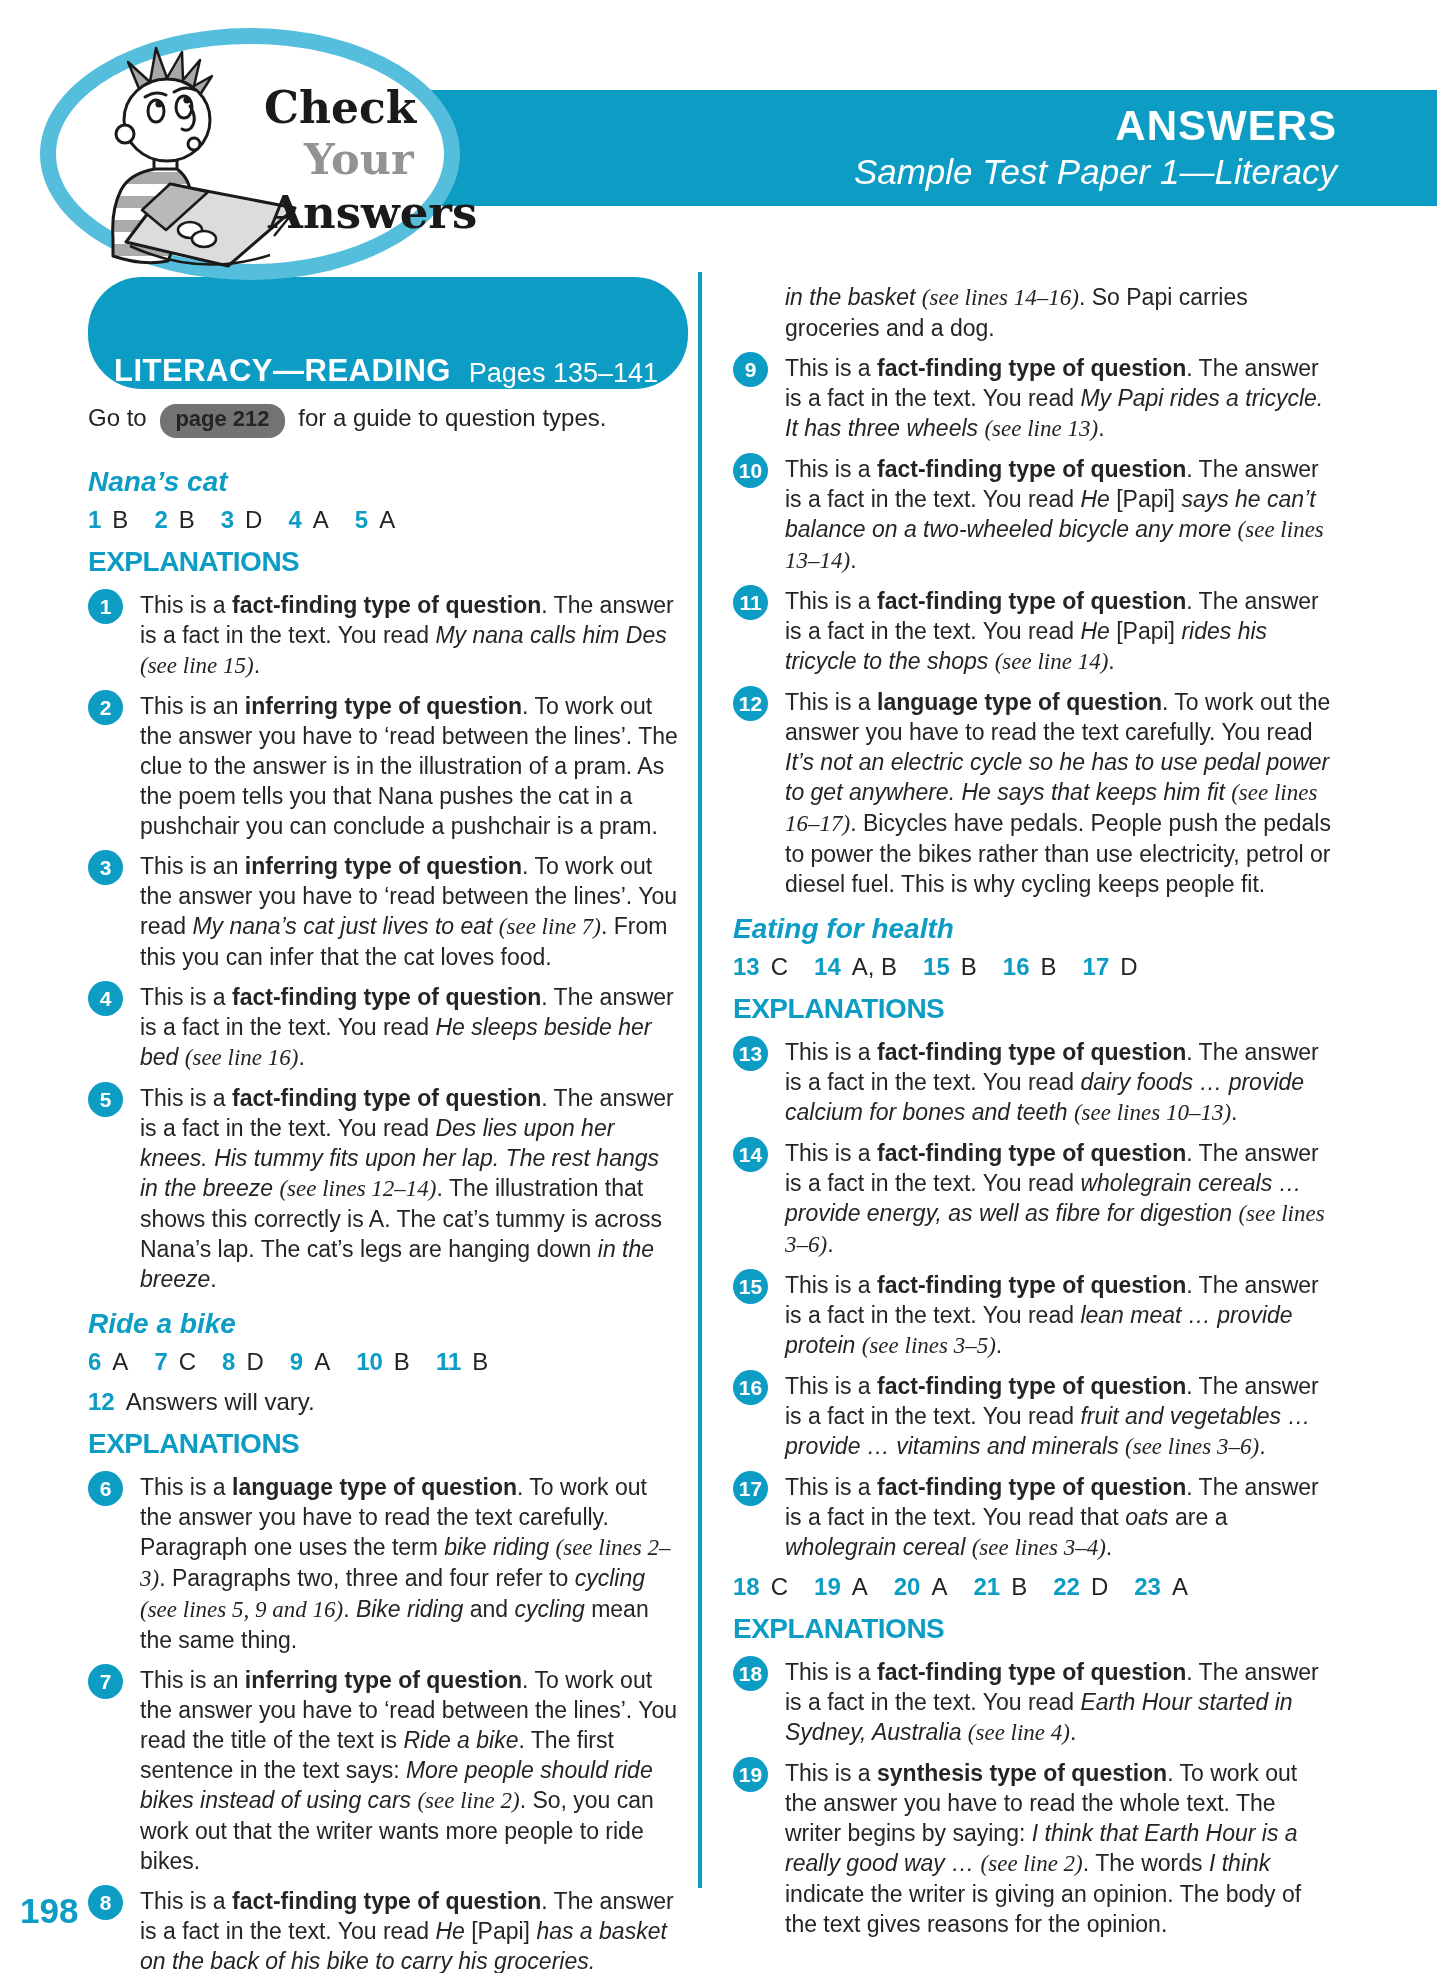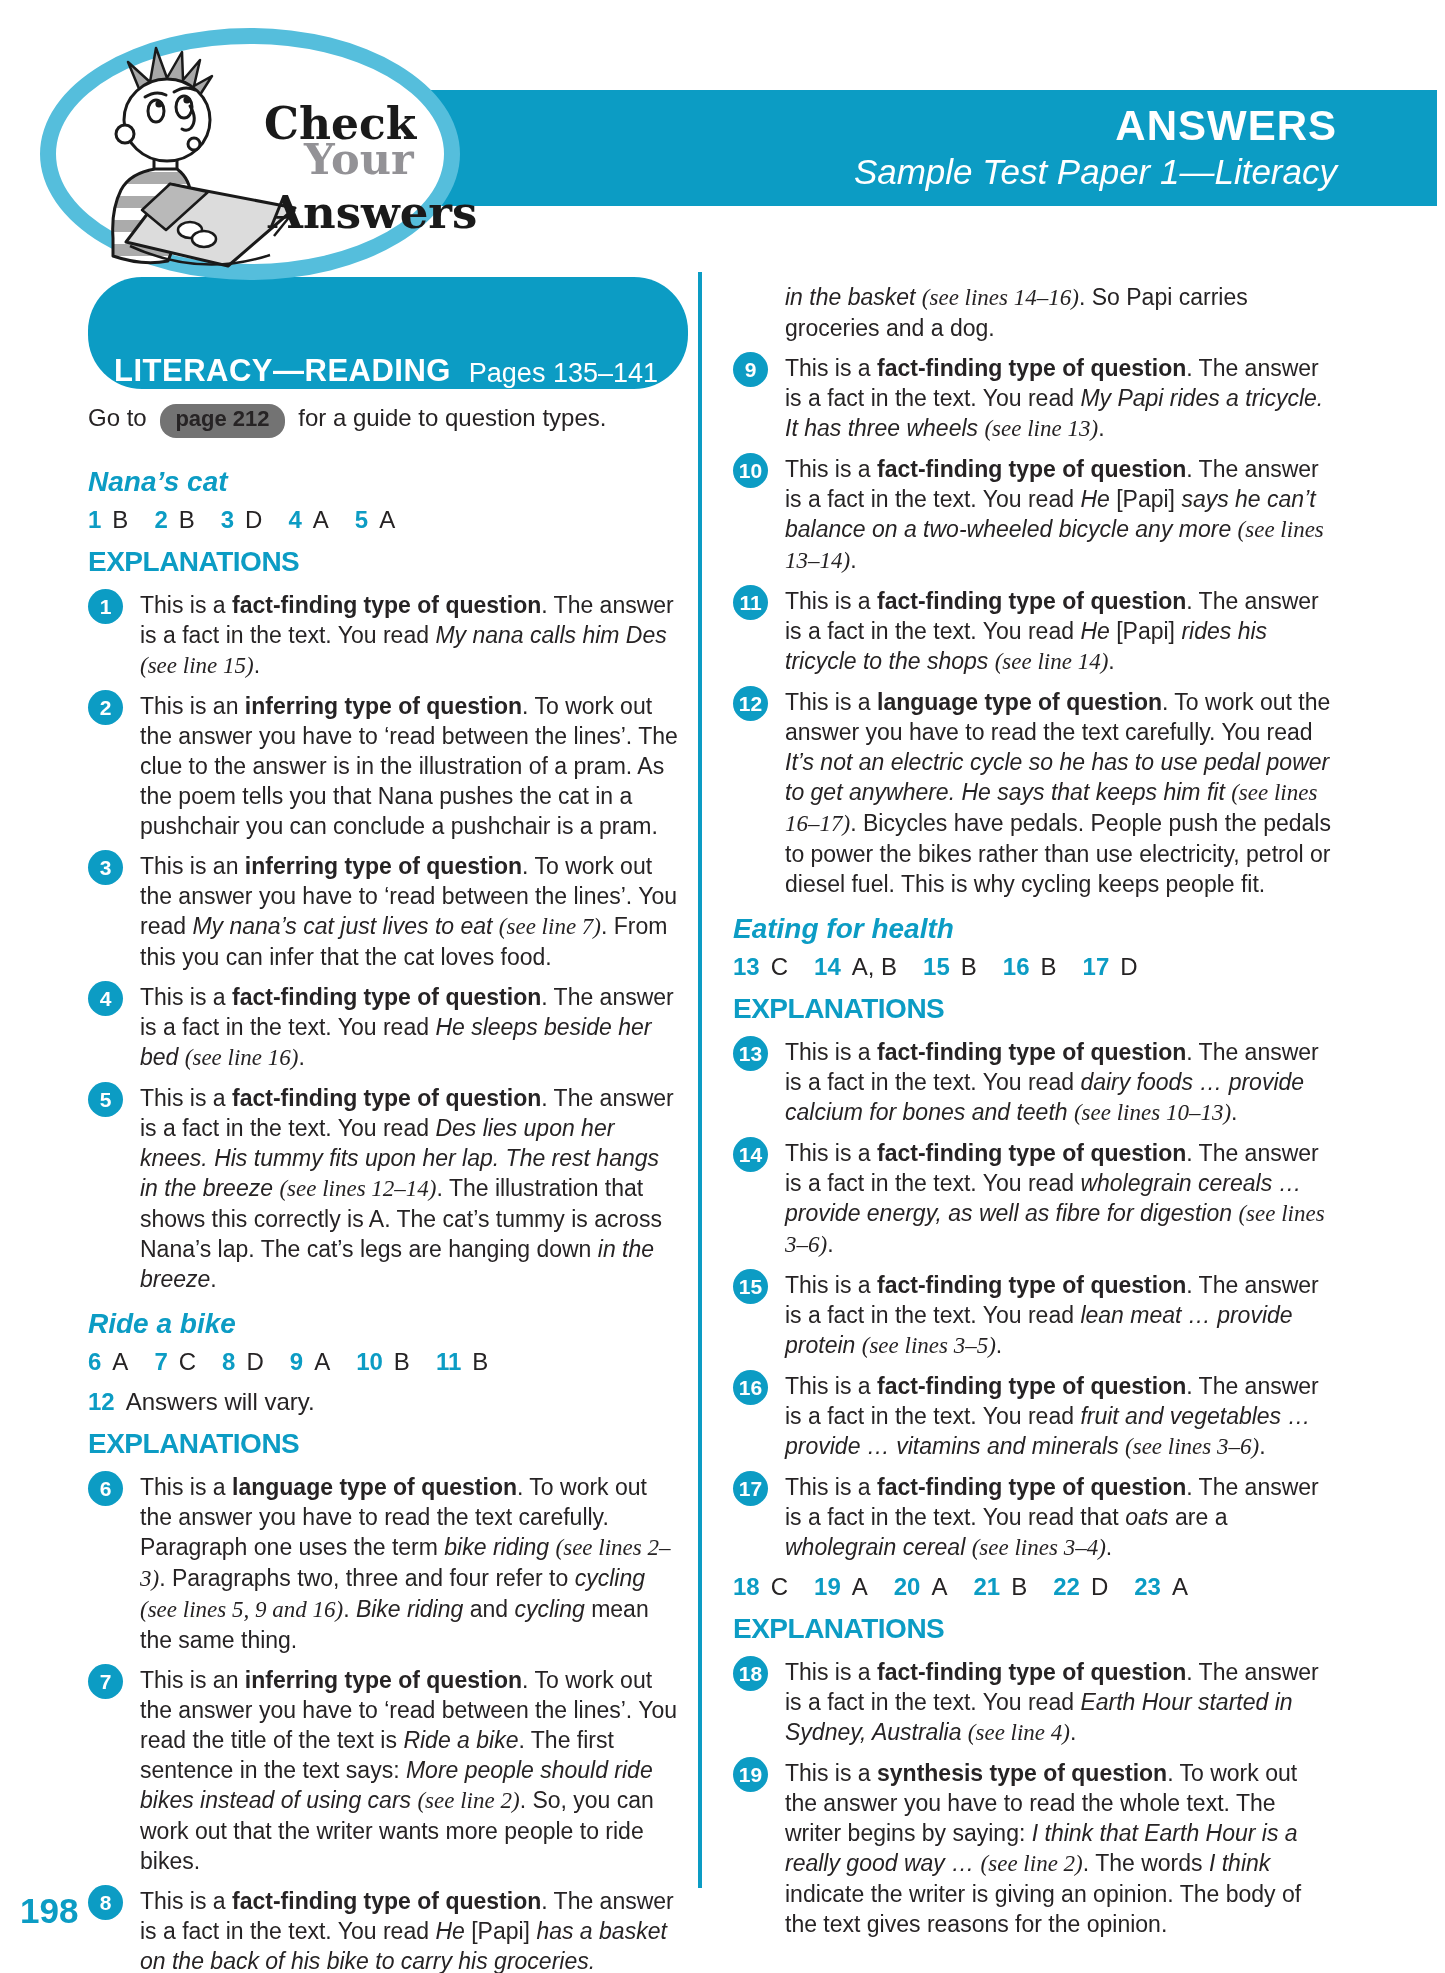--- a/index.html
+++ b/index.html
@@ -16,21 +16,21 @@
         color:#fff;display:flex;flex-direction:column;justify-content:center;align-items:flex-end;
         padding-right:100px;box-sizing:border-box;}
   .band-title{font-size:42px;font-weight:bold;line-height:48px;letter-spacing:1px;}
   .band-subtitle{font-size:35px;font-style:italic;line-height:44px;}
 
   
   .logo{position:absolute;left:40px;top:28px;width:420px;height:252px;z-index:2;}
   .ring{position:absolute;left:0;top:0;width:420px;height:252px;border-radius:50%;
         background:#fff;border:16px solid var(--ring);box-sizing:border-box;}
   .logo-word{position:absolute;font-family:"DejaVu Serif",serif;font-weight:bold;color:#1a1a1a;}
-  .logo-check{left:224px;top:70px;font-size:44px;}
+  .logo-check{left:224px;top:54px;font-size:44px;}
   .logo-your{left:264px;top:106px;font-size:43px;color:#939296;}
   .logo-answers{left:228px;top:158px;font-size:45px;}
   .mascot{position:absolute;left:30px;top:12px;}
 
   
   .section-bar{position:absolute;left:88px;top:277px;width:600px;height:112px;background:var(--accent);
         border-radius:54px;color:#fff;display:flex;align-items:flex-end;justify-content:space-between;
         padding:0 30px 0 26px;box-sizing:border-box;}
   .section-title{font-weight:bold;font-size:31px;letter-spacing:.5px;}
   .section-pages{font-size:27px;}

